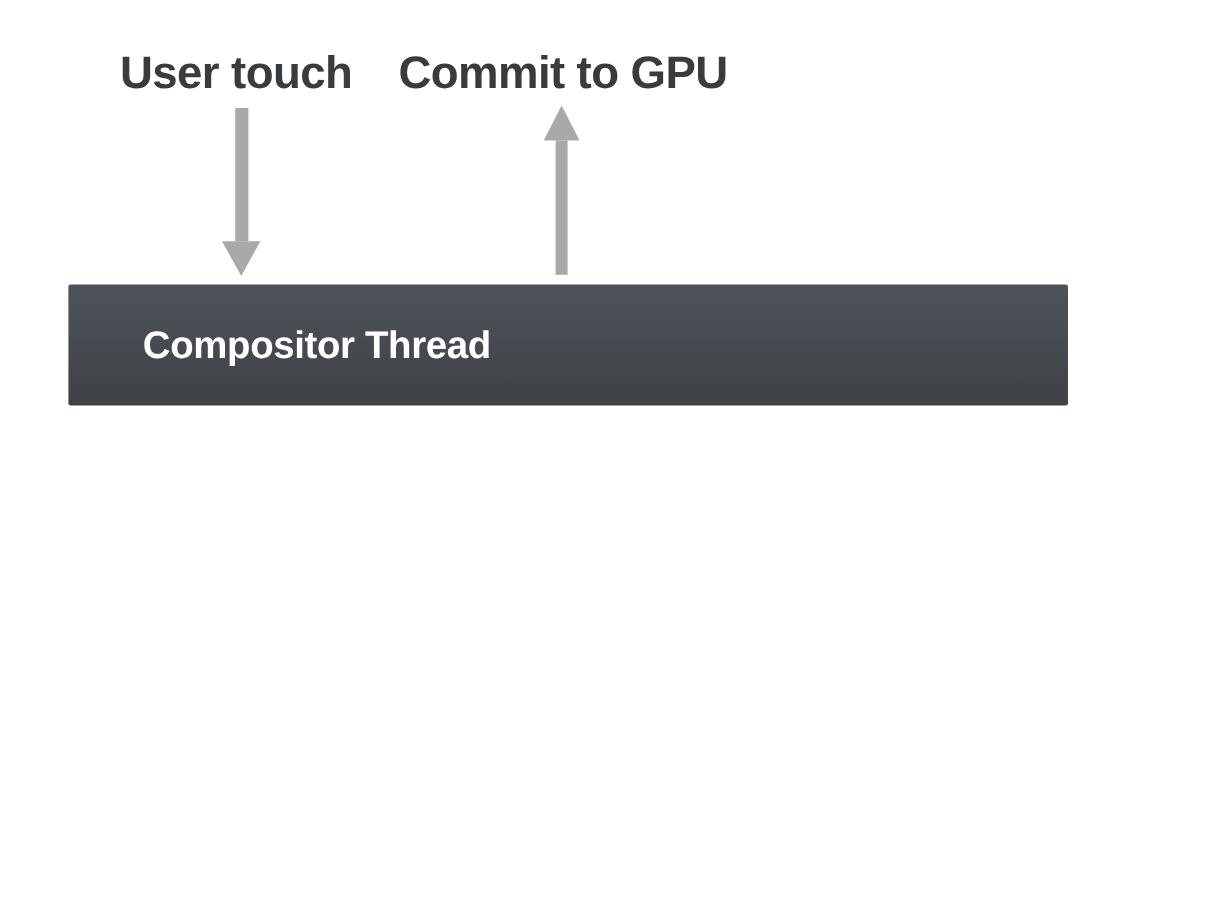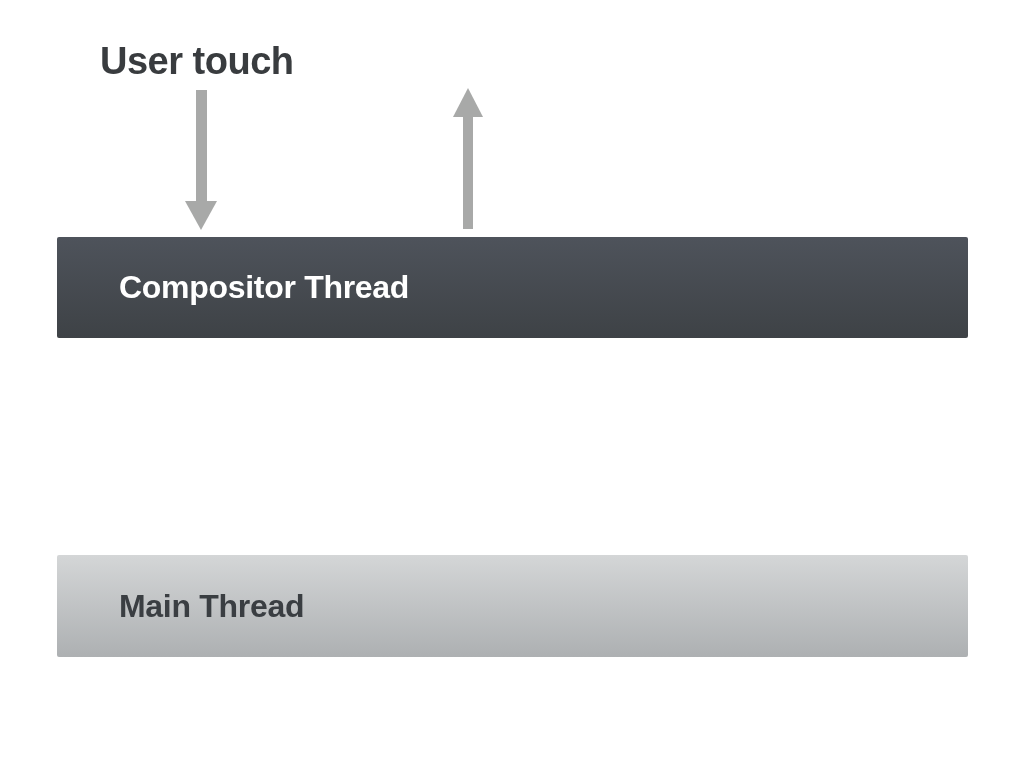--- a/index.html
+++ b/index.html
@@ -67,21 +67,21 @@
   }
   #arrow-commit-gpu .shaft {
     width: 10px;
     height: 112px;
   }
 
   
   .bar {
     position: absolute;
     left: 57px;
-    width: 911px;
+    width: 833px;
     border-radius: 2px;
     display: flex;
     align-items: center;
     padding-left: 62px;
     box-sizing: border-box;
   }
   .bar-label {
     font-size: 32px;
     font-weight: 700;
     letter-spacing: -0.3px;
@@ -104,32 +104,30 @@
     color: var(--main-text, #3a3e42);
   }
 </style>
 </head>
 <body>
 
 <div id="canvas">
 
   <div class="top-label" id="label-user-touch">User touch</div>
 
+  <div class="top-label" id="label-commit-gpu">Commit to GPU</div>
 
   <div class="arrow" id="arrow-user-touch">
     <div class="shaft"></div>
     <div class="head"></div>
   </div>
 
   <div class="arrow" id="arrow-commit-gpu">
     <div class="head"></div>
     <div class="shaft"></div>
   </div>
 
   <div class="bar" id="bar-compositor">
     <span class="bar-label">Compositor Thread</span>
   </div>
 
-  <div class="bar" id="bar-main">
-    <span class="bar-label">Main Thread</span>
-  </div>
 
 </div>
 
 </body></html>

